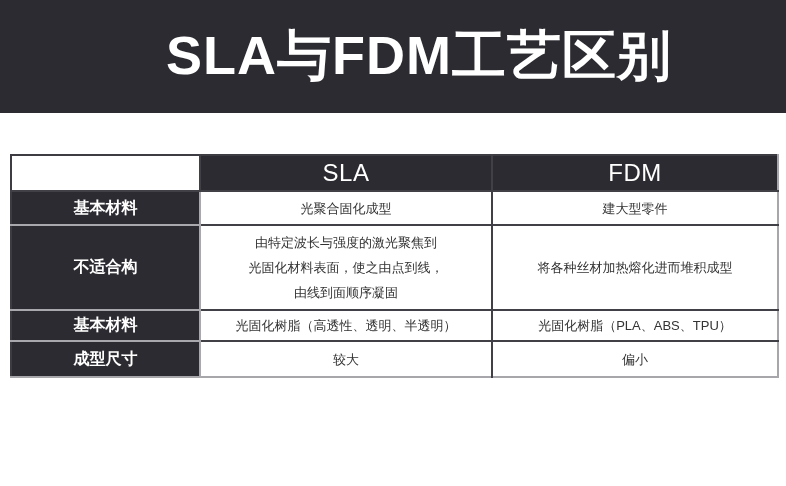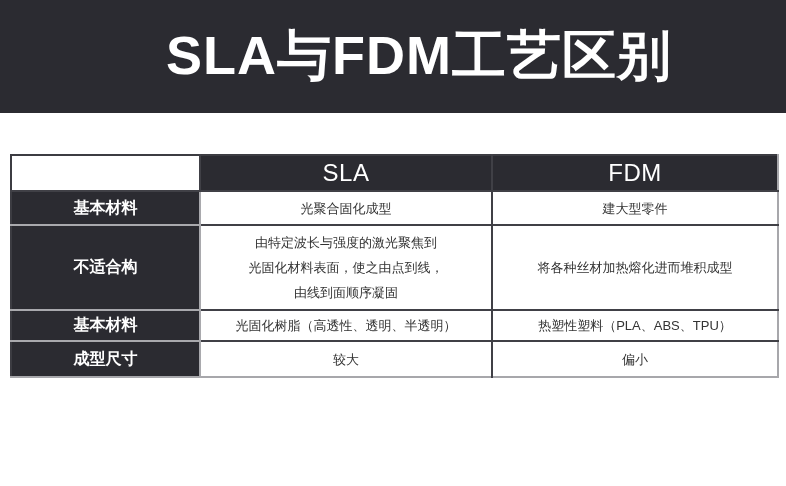--- a/index.html
+++ b/index.html
@@ -106,21 +106,21 @@
     <tr class="r-1">
       <td class="dark label-cell">不适合构</td>
       <td class="content-cell">由特定波长与强度的激光聚焦到
 光固化材料表面，使之由点到线，
 由线到面顺序凝固</td>
       <td class="content-cell">将各种丝材加热熔化进而堆积成型</td>
     </tr>
     <tr class="r-2">
       <td class="dark label-cell">基本材料</td>
       <td class="content-cell">光固化树脂（高透性、透明、半透明）</td>
-      <td class="content-cell">热塑性塑料（PLA、ABS、TPU）</td>
+      <td class="content-cell">光固化树脂（PLA、ABS、TPU）</td>
     </tr>
     <tr class="r-5">
       <td class="dark label-cell">成型尺寸</td>
       <td class="content-cell">较大</td>
       <td class="content-cell">偏小</td>
     </tr>
   </tbody>
 </table>
 
 </body></html>

